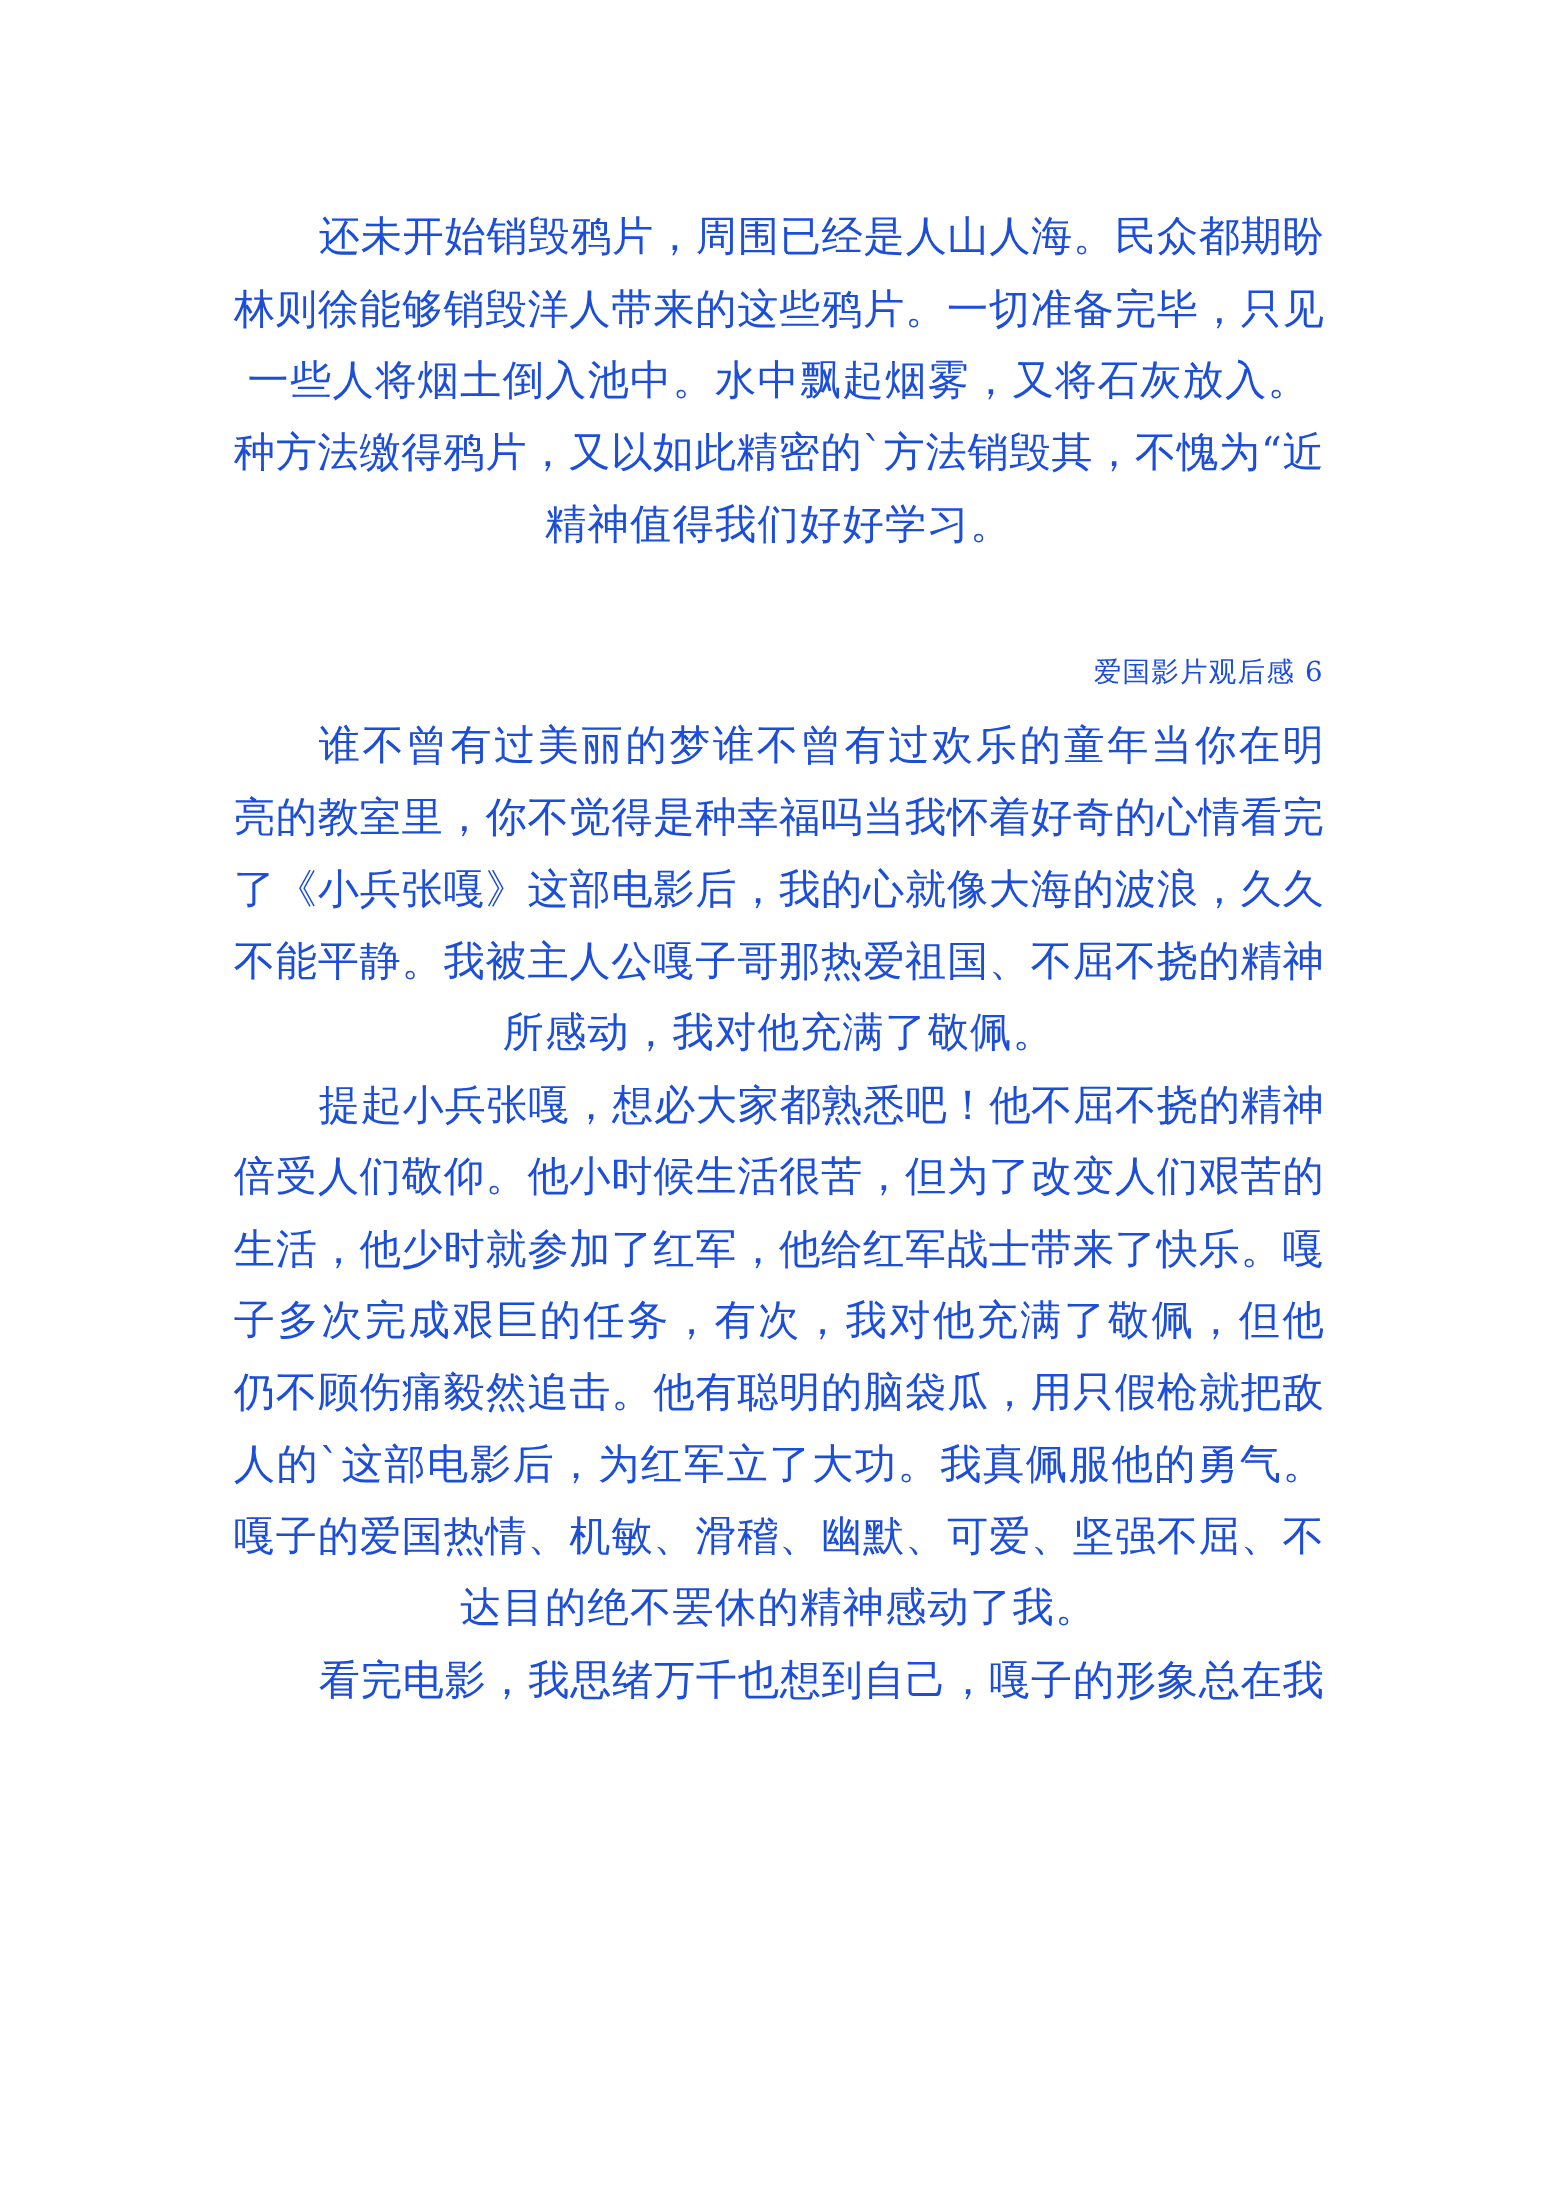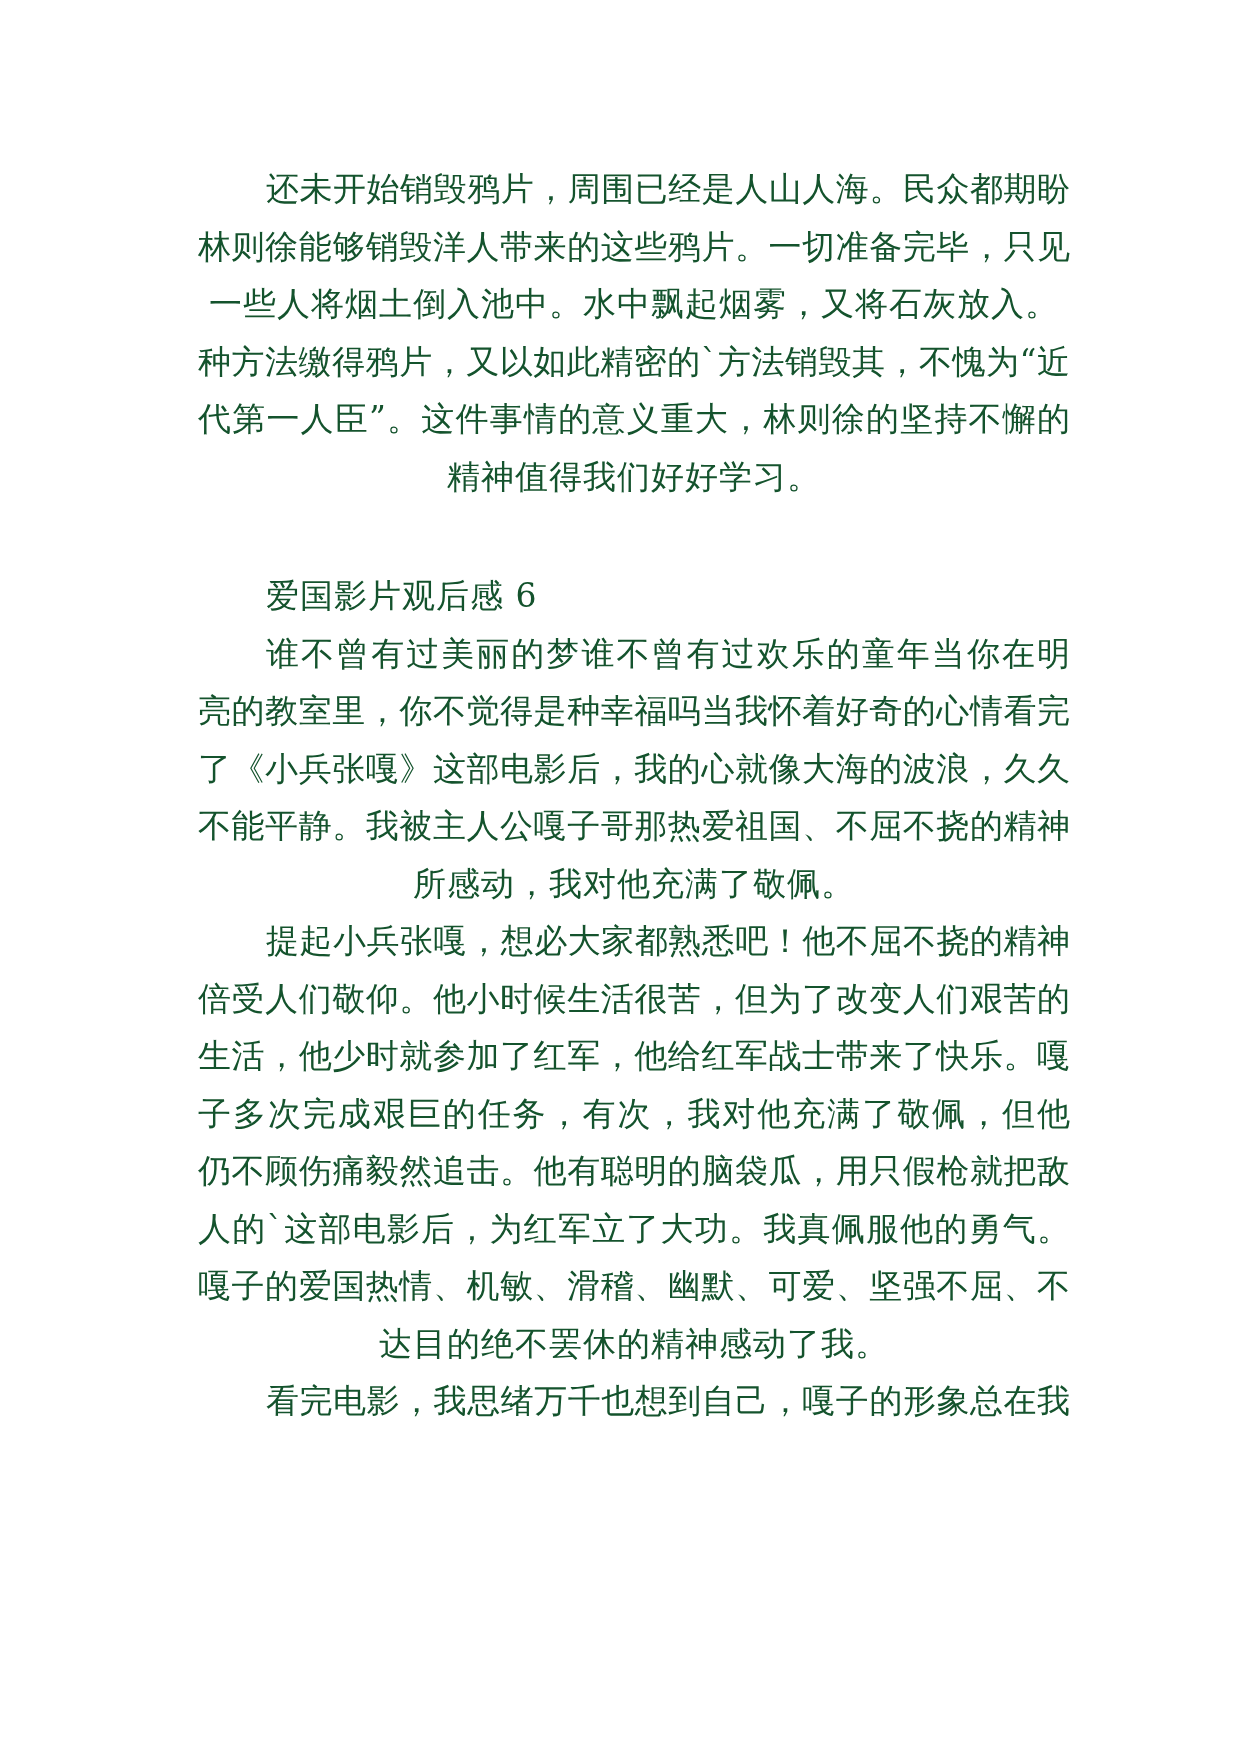--- a/index.html
+++ b/index.html
@@ -5,63 +5,63 @@
   html, body { margin: 0; padding: 0; background: #ffffff; }
   .page {
     position: relative;
     width: 1241px;
     height: 1754px;
     background: #ffffff;
     overflow: hidden;
   }
   .content {
     position: absolute;
-    left: 198px;
+    left: 187px;
     top: 160px;
     width: 872px;
     font-family: "DejaVu Serif", "Liberation Serif", serif;
     font-size: 33px;
     font-weight: normal;
     line-height: 57.5px;
-    color: #14532d;
+    color: #1d4ed8;
   }
   .line {
     height: 57.5px;
     letter-spacing: 1px;
     text-align: center;
   }
   
   .just {
     letter-spacing: 0;
     text-align: justify;
     text-align-last: justify;
   }
   .indent { text-indent: 68px; }
   .heading {
     margin: 62px 0 0 0;
-    font-size: 33px;
+    font-size: 22px;
     font-weight: normal;
     height: 57.5px;
     line-height: 57.5px;
     text-indent: 68px;
     letter-spacing: 1px;
+    text-align: right;
   }
 </style>
 </head>
 <body>
 
 <div class="page">
   <div class="content">
 
     <div class="line just indent">还未开始销毁鸦片，周围已经是人山人海。民众都期盼</div>
     <div class="line just">林则徐能够销毁洋人带来的这些鸦片。一切准备完毕，只见</div>
     <div class="line">一些人将烟土倒入池中。水中飘起烟雾，又将石灰放入。</div>
 
     <div class="line just">种方法缴得鸦片，又以如此精密的`方法销毁其，不愧为“近</div>
-    <div class="line just">代第一人臣”。这件事情的意义重大，林则徐的坚持不懈的</div>
     <div class="line">精神值得我们好好学习。</div>
 
     <h2 class="heading">爱国影片观后感 6</h2>
 
     <div class="line just indent">谁不曾有过美丽的梦谁不曾有过欢乐的童年当你在明</div>
     <div class="line just">亮的教室里，你不觉得是种幸福吗当我怀着好奇的心情看完</div>
     <div class="line just">了《小兵张嘎》这部电影后，我的心就像大海的波浪，久久</div>
     <div class="line just">不能平静。我被主人公嘎子哥那热爱祖国、不屈不挠的精神</div>
     <div class="line">所感动，我对他充满了敬佩。</div>
 

